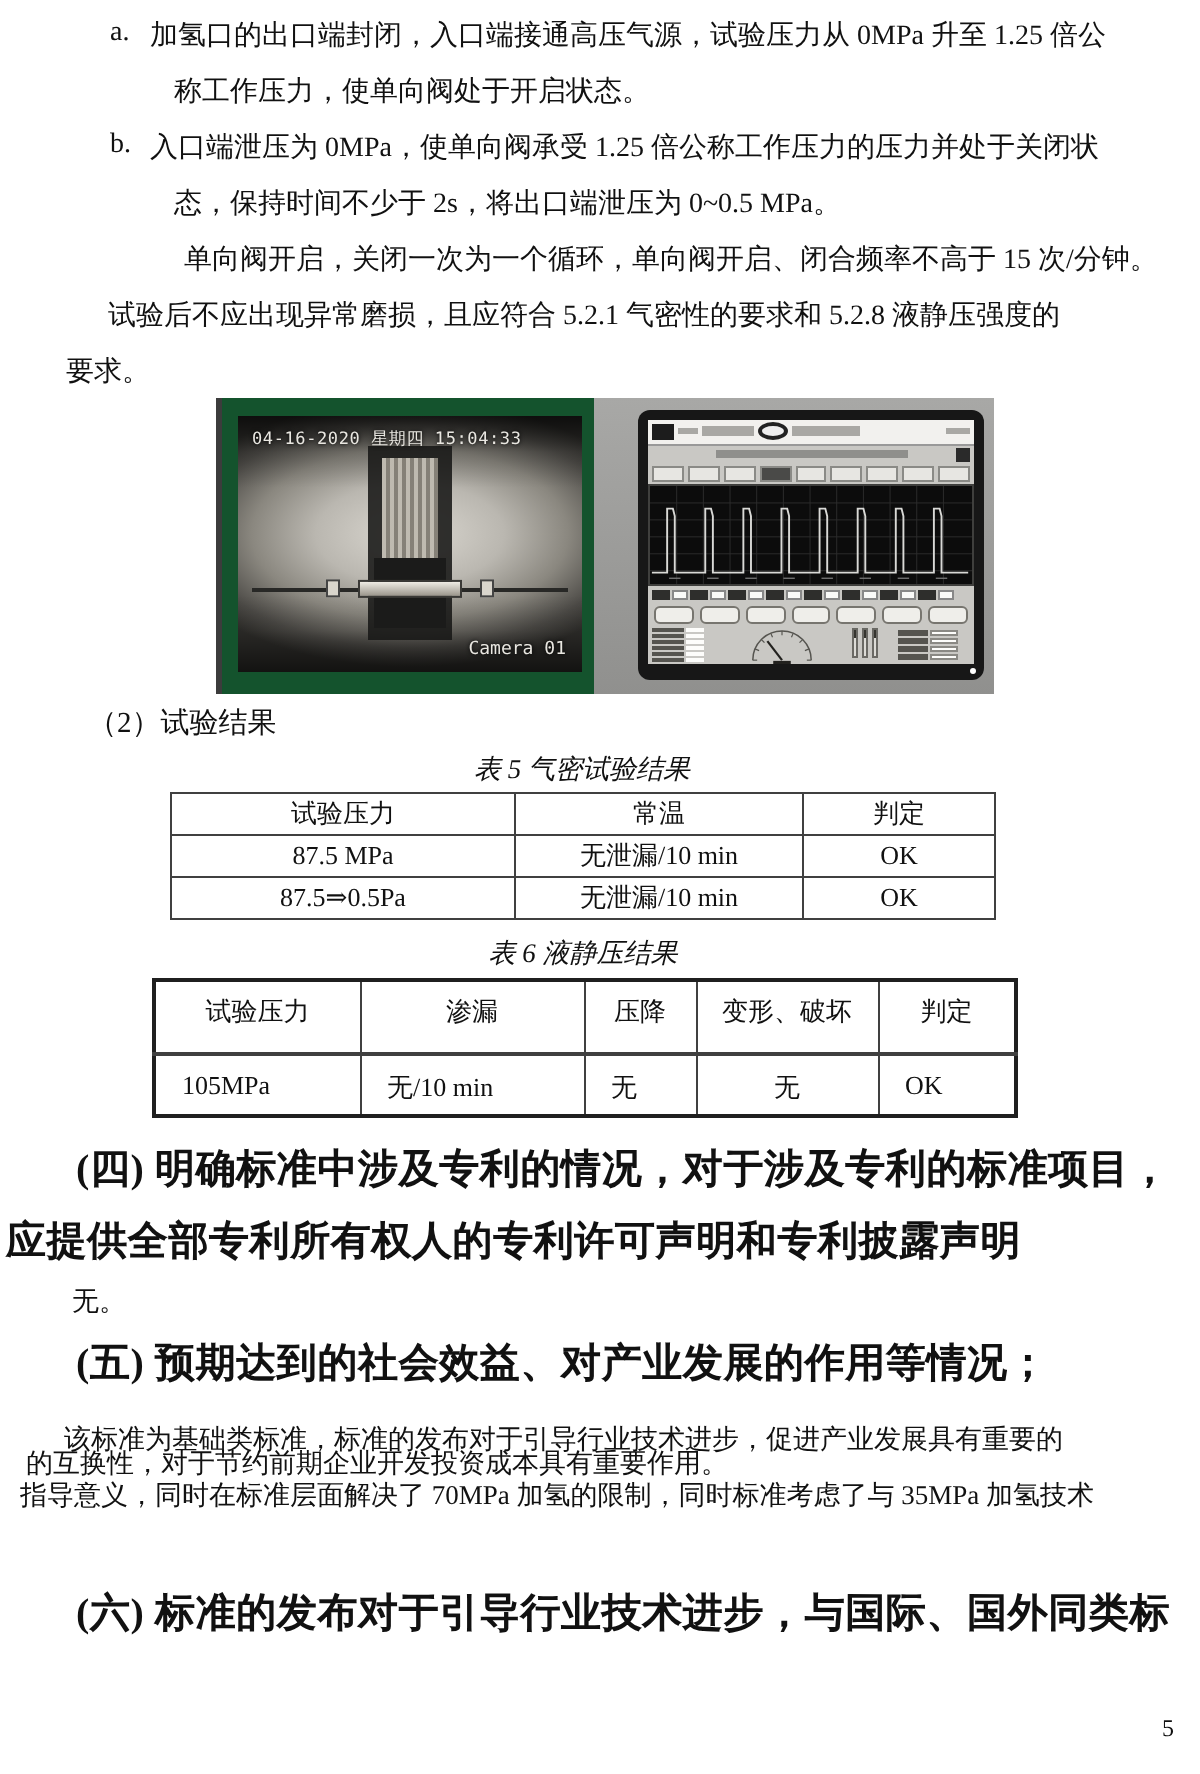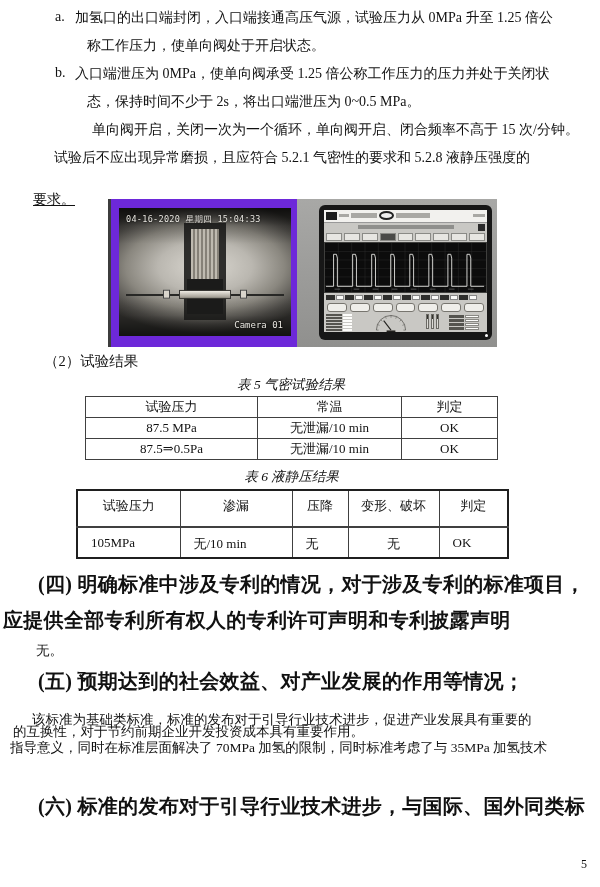--- a/index.html
+++ b/index.html
@@ -9,21 +9,21 @@
     background:#ffffff; overflow:hidden;
     font-family:"Liberation Serif","DejaVu Serif",serif; color:#111;
   }
   .t { position:absolute; white-space:nowrap; }
   .fs14 { font-size:14px; }
   .fs13 { font-size:13.5px; }
   .h1 { font-size:20px; font-weight:bold; letter-spacing:0.3px; }
 
   
   .images-row { position:absolute; left:108px; top:199px; width:389px; height:148px; display:flex; }
-  .photo-wrap { width:189px; height:148px; background:#6d28d9; position:relative; border-left:3px solid #3c3c3c; }
+  .photo-wrap { width:189px; height:148px; background:#14532d; position:relative; border-left:3px solid #3c3c3c; }
   .photo {
     position:absolute; left:8px; right:6px; top:9px; bottom:11px;
     background:
       linear-gradient(180deg, rgba(0,0,0,0.70) 0%, rgba(0,0,0,0.18) 14%, rgba(0,0,0,0) 28%),
       linear-gradient(0deg, rgba(0,0,0,0.60) 0%, rgba(0,0,0,0.12) 16%, rgba(0,0,0,0) 30%),
       radial-gradient(ellipse 72% 52% at 50% 46%, #dcd9d2 0%, #bab7b0 38%, #8a877f 64%, #4d4b47 86%, #2f2e2b 100%);
     overflow:hidden;
   }
   .timestamp {
     position:absolute; left:7px; top:6px; color:#e9e7e1; font-size:8.5px;
@@ -95,21 +95,21 @@
 <div class="page">
 
   <div class="t fs14" style="left:55px; top:9px;">a.</div>
   <div class="t fs14" style="left:75px; top:9px;">加氢口的出口端封闭，入口端接通高压气源，试验压力从 0MPa 升至 1.25 倍公</div>
   <div class="t fs14" style="left:87px; top:37px;">称工作压力，使单向阀处于开启状态。</div>
   <div class="t fs14" style="left:55px; top:65px;">b.</div>
   <div class="t fs14" style="left:75px; top:65px;">入口端泄压为 0MPa，使单向阀承受 1.25 倍公称工作压力的压力并处于关闭状</div>
   <div class="t fs14" style="left:87px; top:93px;">态，保持时间不少于 2s，将出口端泄压为 0~0.5 MPa。</div>
   <div class="t fs14" style="left:44px; top:121px;margin-left:48px;">单向阀开启，关闭一次为一个循环，单向阀开启、闭合频率不高于 15 次/分钟。</div>
   <div class="t fs14" style="left:54px; top:149px;">试验后不应出现异常磨损，且应符合 5.2.1 气密性的要求和 5.2.8 液静压强度的</div>
-  <div class="t fs14" style="left:33px; top:191px;text-decoration:underline;">要求。</div>
+  <div class="t fs14" style="left:33px; top:177px;">要求。</div>
 
   <div class="images-row">
     <div class="photo-wrap">
       <div class="photo">
         <div class="fixture">
           <div class="fixture-coil"></div>
           <div class="fixture-valve"></div>
         </div>
         <div class="rod"></div>
         <div class="fit-l"></div>

